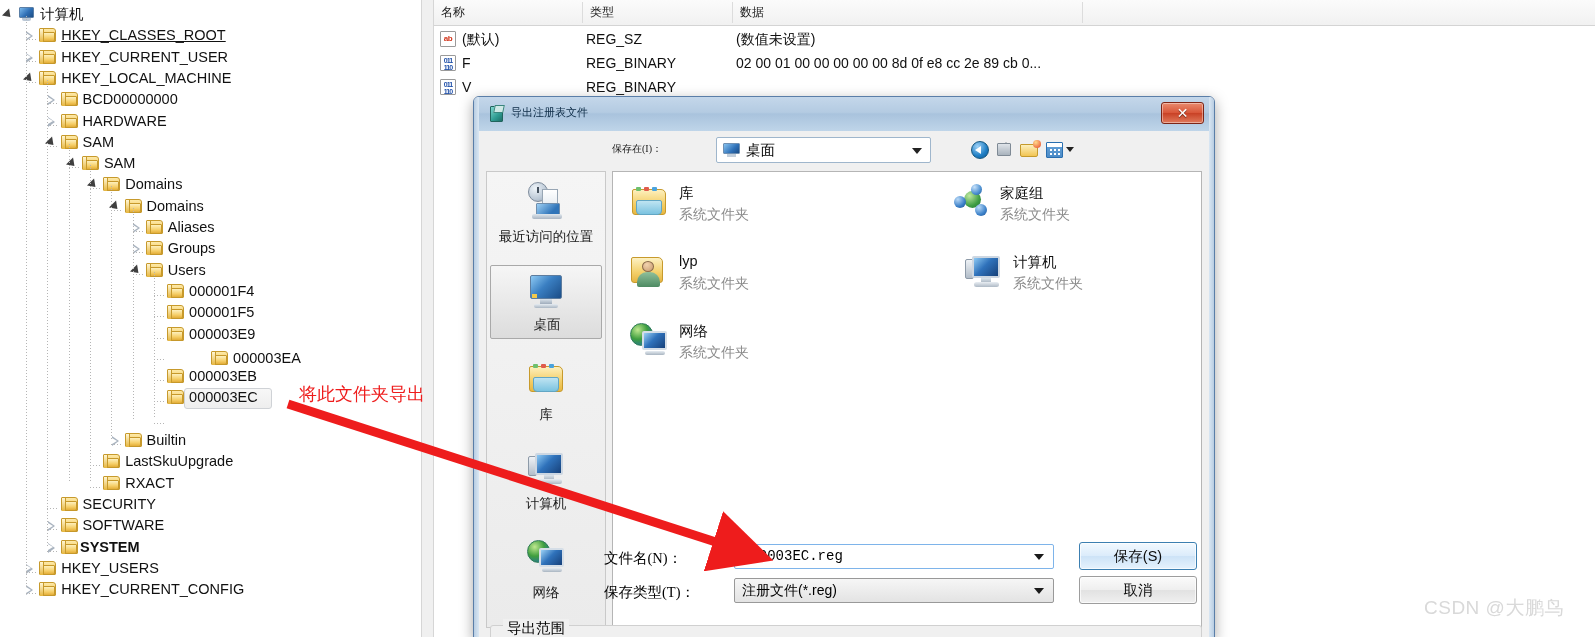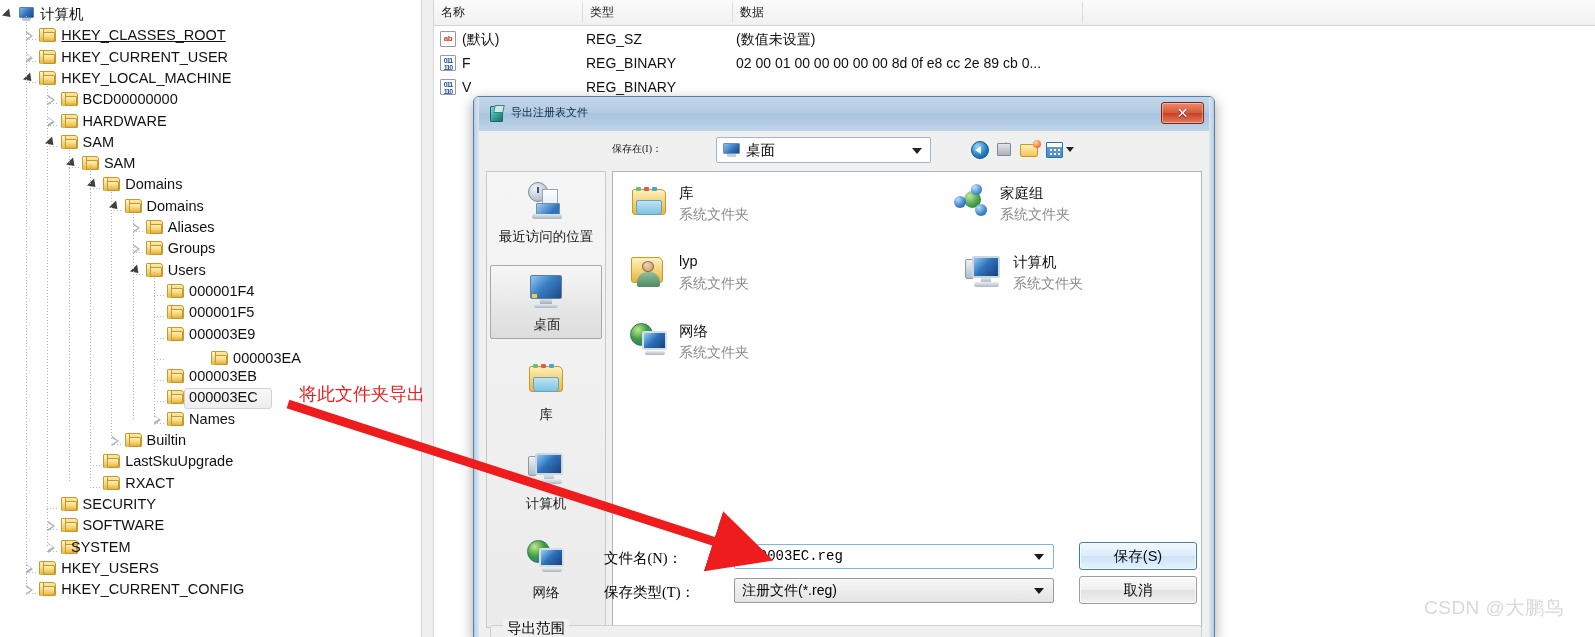--- a/index.html
+++ b/index.html
@@ -389,31 +389,20 @@
       </div>
       <div class="tree-row selected" style="position: absolute; left: 0px; top: 387.4px; width: 421px;">
         <div class="fi" style="position: absolute; left: 167.1px; top: 3px; width: 17px; height: 15px;">
           <div class="back"></div>
           <div class="front"></div>
           <div class="spine"></div>
         </div>
         <div class="lbl-box" style="left: 184.1px; width: 85.6px;"></div>
         <div class="lbl" style="left: 189.1px;">000003EC</div>
       </div>
-      <div class="tree-row" style="position: absolute; left: 0px; top: 408.7px; width: 421px;">
-        <div style="position: absolute; left: 151.1px; top: 0px; width: 14px; height: 21px;">
-          <span class="tri-hollow"></span>
-        </div>
-        <div class="fi" style="position: absolute; left: 167.1px; top: 3px; width: 17px; height: 15px;">
-          <div class="back"></div>
-          <div class="front"></div>
-          <div class="spine"></div>
-        </div>
-        <div class="lbl" style="left: 189.1px;">Names</div>
-      </div>
       <div class="tree-row" style="position: absolute; left: 0px; top: 430px; width: 421px;">
         <div style="position: absolute; left: 108.5px; top: 0px; width: 14px; height: 21px;">
           <span class="tri-hollow"></span>
         </div>
         <div class="fi" style="position: absolute; left: 124.5px; top: 3px; width: 17px; height: 15px;">
           <div class="back"></div>
           <div class="front"></div>
           <div class="spine"></div>
         </div>
         <div class="lbl" style="left: 146.5px;">Builtin</div>
@@ -455,21 +444,21 @@
       </div>
       <div class="tree-row" style="position: absolute; left: 0px; top: 536.5px; width: 421px;">
         <div style="position: absolute; left: 44.6px; top: 0px; width: 14px; height: 21px;">
           <span class="tri-hollow"></span>
         </div>
         <div class="fi" style="position: absolute; left: 60.6px; top: 3px; width: 17px; height: 15px;">
           <div class="back"></div>
           <div class="front"></div>
           <div class="spine"></div>
         </div>
-        <div class="lbl" style="left: 71px;">SYSTEM</div>
+        <div class="lbl" style="left: 80px; font-weight: bold;">SYSTEM</div>
       </div>
       <div class="tree-row" style="position: absolute; left: 0px; top: 557.8px; width: 421px;">
         <div style="position: absolute; left: 23.3px; top: 0px; width: 14px; height: 21px;">
           <span class="tri-hollow"></span>
         </div>
         <div class="fi" style="position: absolute; left: 39.3px; top: 3px; width: 17px; height: 15px;">
           <div class="back"></div>
           <div class="front"></div>
           <div class="spine"></div>
         </div>

